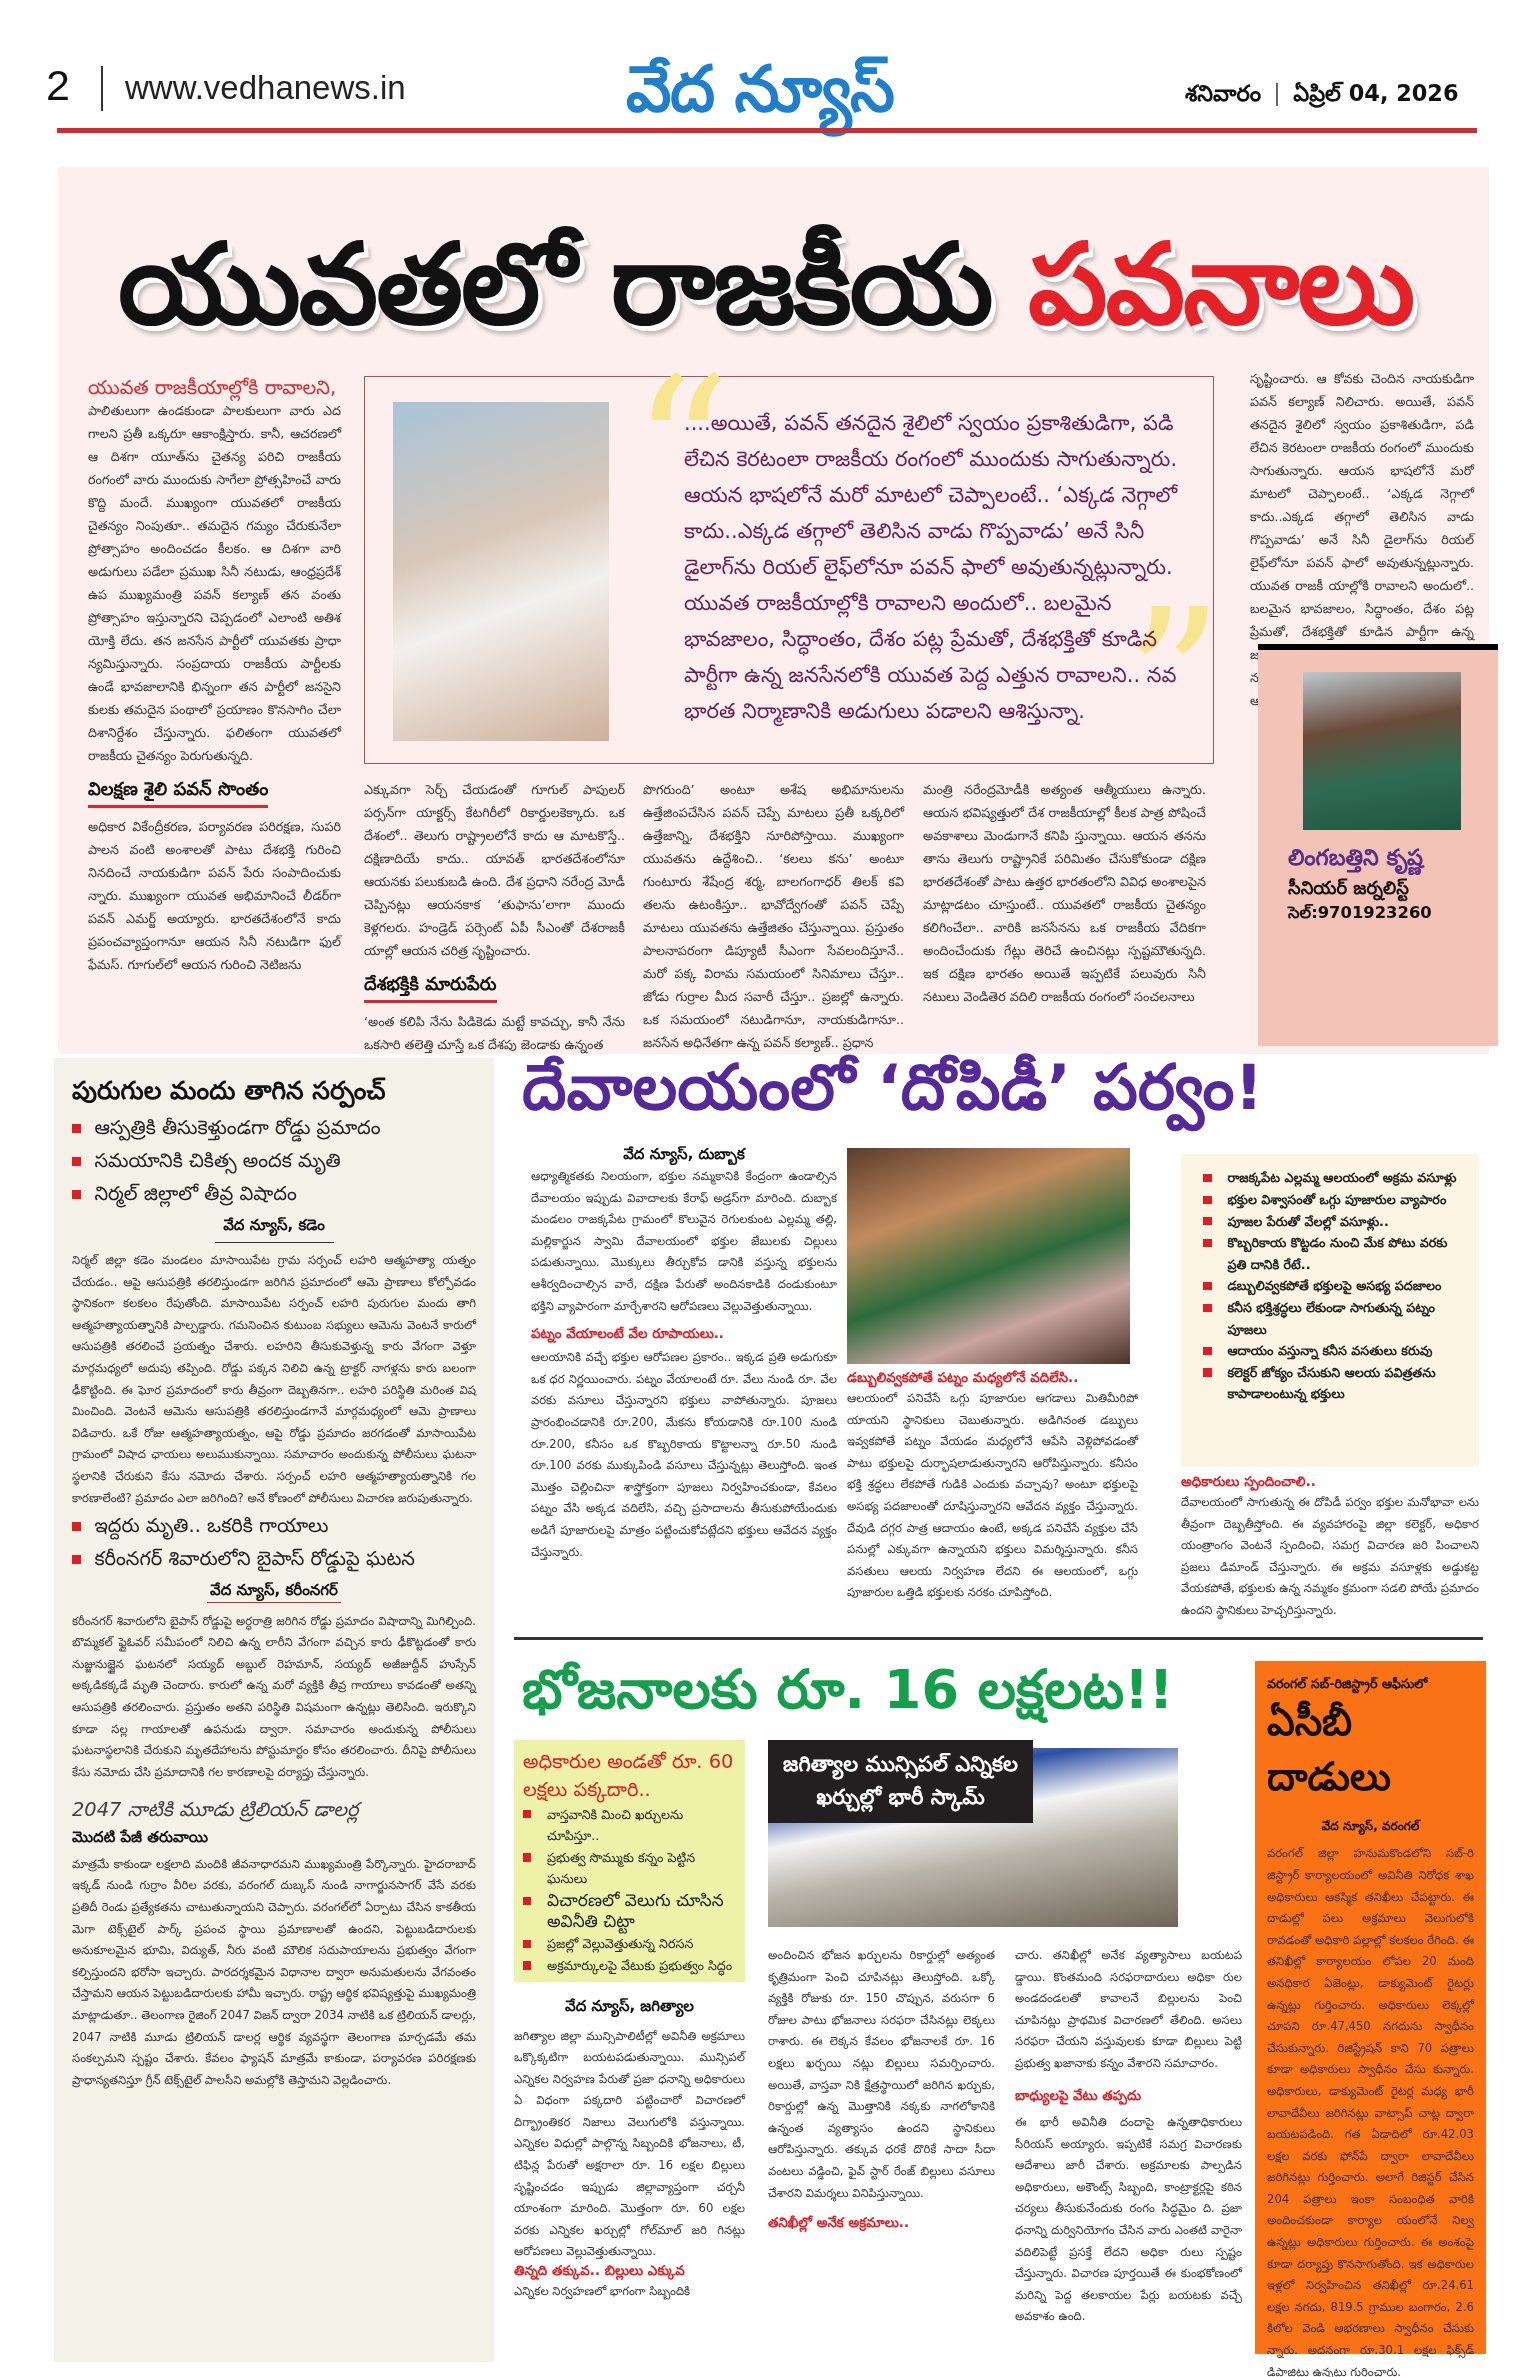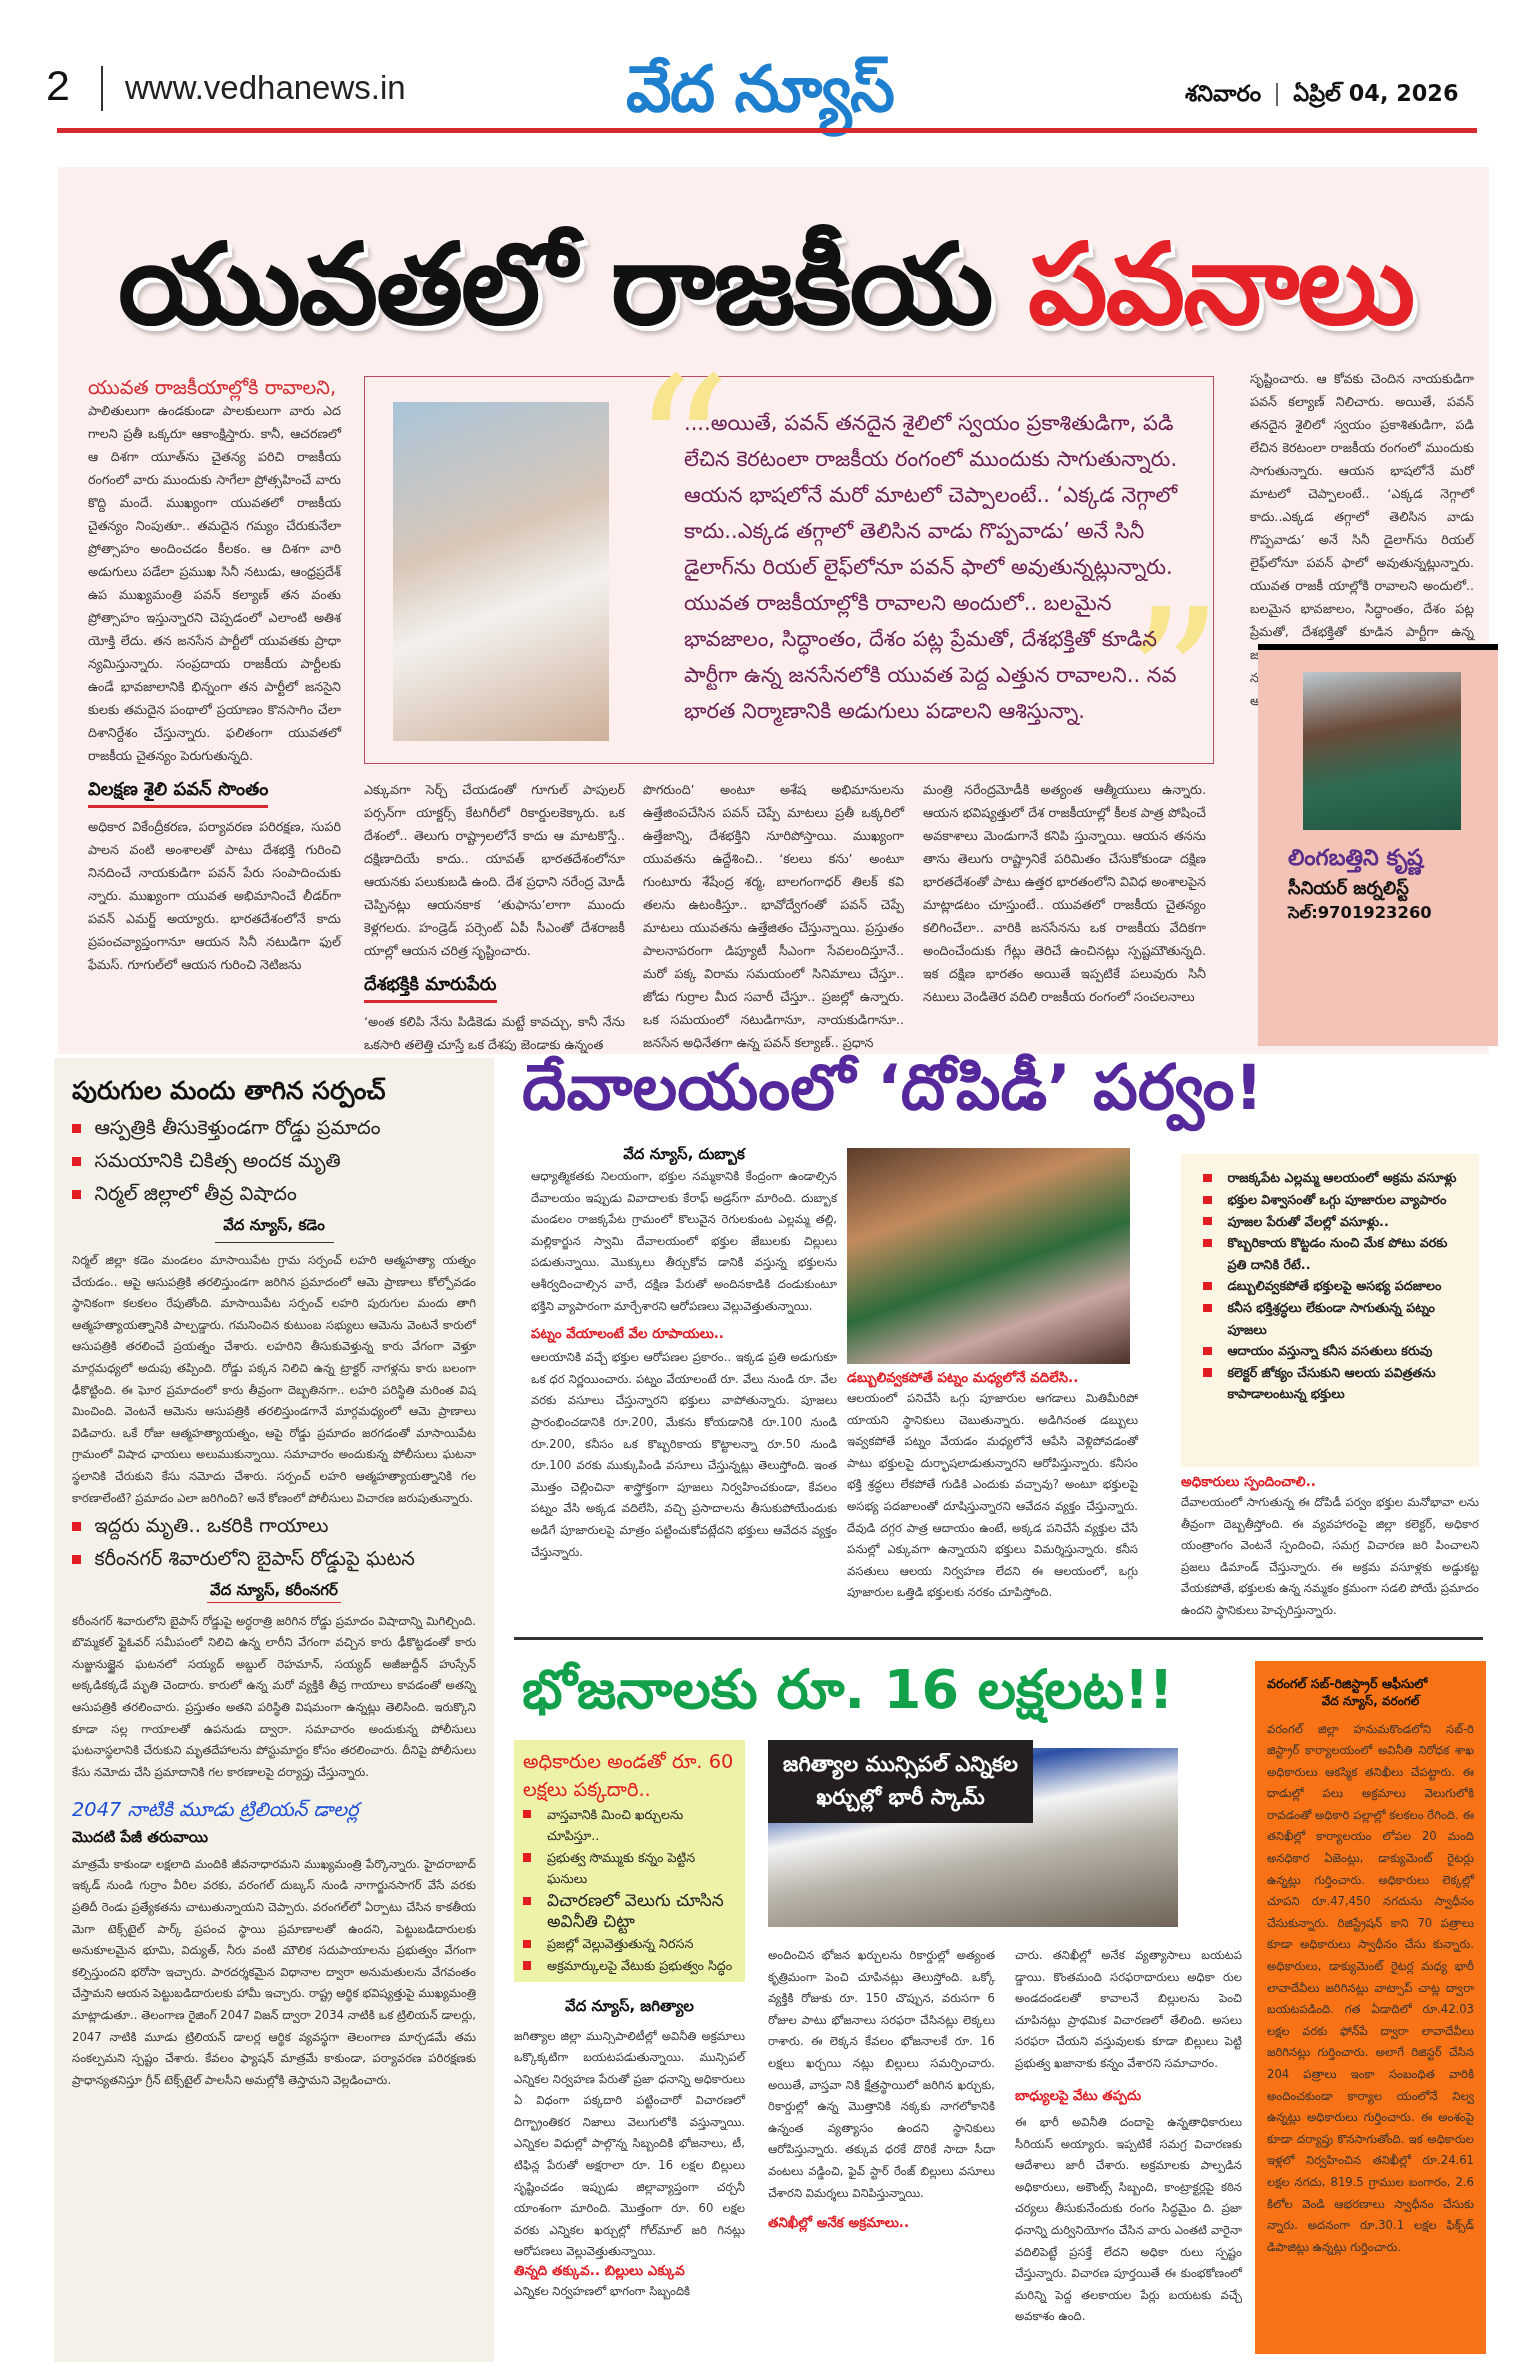--- a/index.html
+++ b/index.html
@@ -113,21 +113,21 @@
     <div class="bullet">సమయానికి చికిత్స అందక మృతి</div>
     <div class="bullet">నిర్మల్ జిల్లాలో తీవ్ర విషాదం</div>
     <div class="dateline2" style="margin:6px auto 7.5px;width:119px;border-bottom:1.5px solid #333;padding-bottom:4.5px">వేద న్యూస్, కడెం</div>
     <div class="body">నిర్మల్ జిల్లా కడెం మండలం మాసాయిపేట గ్రామ సర్పంచ్ లహరి ఆత్మహత్యా యత్నం చేయడం.. ఆపై ఆసుపత్రికి తరలిస్తుండగా జరిగిన ప్రమాదంలో ఆమె ప్రాణాలు కోల్పోవడం స్థానికంగా కలకలం రేపుతోంది. మాసాయిపేట సర్పంచ్ లహరి పురుగుల మందు తాగి ఆత్మహత్యాయత్నానికి పాల్పడ్డారు. గమనించిన కుటుంబ సభ్యులు ఆమెను వెంటనే కారులో ఆసుపత్రికి తరలించే ప్రయత్నం చేశారు. లహరిని తీసుకువెళ్తున్న కారు వేగంగా వెళ్తూ మార్గమధ్యలో అదుపు తప్పింది. రోడ్డు పక్కన నిలిచి ఉన్న ట్రాక్టర్ నాగళ్లను కారు బలంగా ఢీకొట్టింది. ఈ ఘోర ప్రమాదంలో కారు తీవ్రంగా దెబ్బతినగా.. లహరి పరిస్థితి మరింత విష మించింది. వెంటనే ఆమెను ఆసుపత్రికి తరలిస్తుండగానే మార్గమధ్యంలో ఆమె ప్రాణాలు విడిచారు. ఒకే రోజు ఆత్మహత్యాయత్నం, ఆపై రోడ్డు ప్రమాదం జరగడంతో మాసాయిపేట గ్రామంలో విషాద ఛాయలు అలుముకున్నాయి. సమాచారం అందుకున్న పోలీసులు ఘటనా స్థలానికి చేరుకుని కేసు నమోదు చేశారు. సర్పంచ్ లహరి ఆత్మహత్యాయత్నానికి గల కారణాలేంటి? ప్రమాదం ఎలా జరిగింది? అనే కోణంలో పోలీసులు విచారణ జరుపుతున్నారు.</div>
 
     <div class="bullet">ఇద్దరు మృతి.. ఒకరికి గాయాలు</div>
     <div class="bullet">కరీంనగర్ శివారులోని బైపాస్ రోడ్డుపై ఘటన</div>
     <div class="dateline2" style="margin:6px auto 7.5px;width:134px;border-bottom:1.5px solid #d62a2f;padding-bottom:0">వేద న్యూస్, కరీంనగర్</div>
     <div class="body">కరీంనగర్ శివారులోని బైపాస్ రోడ్డుపై అర్ధరాత్రి జరిగిన రోడ్డు ప్రమాదం విషాదాన్ని మిగిల్చింది. బొమ్మకల్ ఫ్లైఓవర్ సమీపంలో నిలిచి ఉన్న లారీని వేగంగా వచ్చిన కారు ఢీకొట్టడంతో కారు నుజ్జునుజ్జైన ఘటనలో సయ్యద్ అబ్దుల్ రెహమాన్, సయ్యద్ అజీజుద్దీన్ హుస్సేన్ అక్కడికక్కడే మృతి చెందారు. కారులో ఉన్న మరో వ్యక్తికి తీవ్ర గాయాలు కావడంతో అతన్ని ఆసుపత్రికి తరలించారు. ప్రస్తుతం అతని పరిస్థితి విషమంగా ఉన్నట్లు తెలిసింది. ఇరుక్కొని కూడా సల్ల గాయాలతో ఉపనుడు ద్వారా. సమాచారం అందుకున్న పోలీసులు ఘటనాస్థలానికి చేరుకుని మృతదేహాలను పోస్టుమార్టం కోసం తరలించారు. దీనిపై పోలీసులు కేసు నమోదు చేసి ప్రమాదానికి గల కారణాలపై దర్యాప్తు చేస్తున్నారు.</div>
 
-    <div style="font-size:19.4px;font-style:italic;margin-top:15px;color:#1d4ed8">2047 నాటికి మూడు ట్రిలియన్ డాలర్ల</div>
+    <div style="font-size:19.4px;font-style:italic;margin-top:15px;color:#404040">2047 నాటికి మూడు ట్రిలియన్ డాలర్ల</div>
     <div style="font-size:15px;font-weight:bold;color:#111;margin:3px 0 4.5px">మొదటి పేజీ తరువాయి</div>
     <div class="body">మాత్రమే కాకుండా లక్షలాది మందికి జీవనాధారమని ముఖ్యమంత్రి పేర్కొన్నారు. హైదరాబాద్ ఇక్కడ్ నుండి గుర్రాం వీరిల వరకు, వరంగల్ దుబ్కస్ నుండి నాగార్జునసాగర్ వేసే వరకు ప్రతిదీ రెండు ప్రత్యేకతను చాటుతున్నాయని చెప్పారు. వరంగల్‌లో ఏర్పాటు చేసిన కాకతీయ మెగా టెక్స్‌టైల్ పార్క్ ప్రపంచ స్థాయి ప్రమాణాలతో ఉందని, పెట్టుబడిదారులకు అనుకూలమైన భూమి, విద్యుత్, నీరు వంటి మౌలిక సదుపాయాలను ప్రభుత్వం వేగంగా కల్పిస్తుందని భరోసా ఇచ్చారు. పారదర్శకమైన విధానాల ద్వారా అనుమతులను వేగవంతం చేస్తామని ఆయన పెట్టుబడిదారులకు హామీ ఇచ్చారు. రాష్ట్ర ఆర్థిక భవిష్యత్తుపై ముఖ్యమంత్రి మాట్లాడుతూ.. తెలంగాణ రైజింగ్ 2047 విజన్ ద్వారా 2034 నాటికి ఒక ట్రిలియన్ డాలర్లు, 2047 నాటికి మూడు ట్రిలియన్ డాలర్ల ఆర్థిక వ్యవస్థగా తెలంగాణ మార్చడమే తమ సంకల్పమని స్పష్టం చేశారు. కేవలం ఫ్యాషన్ మాత్రమే కాకుండా, పర్యావరణ పరిరక్షణకు ప్రాధాన్యతనిస్తూ గ్రీన్ టెక్స్‌టైల్ పాలసీని అమల్లోకి తెస్తామని వెల్లడించారు.</div>
   </div>
 </div>
 
 <div class="abs purplehd" style="left:522px;top:1051px">దేవాలయంలో ‘దోపిడీ’ పర్వం!</div>
 <div class="abs" style="left:531px;top:1145px;width:306px">
   <div class="dateline2">వేద న్యూస్, దుబ్బాక</div>
   <div class="body">ఆధ్యాత్మికతకు నిలయంగా, భక్తుల నమ్మకానికి కేంద్రంగా ఉండాల్సిన దేవాలయం ఇప్పుడు వివాదాలకు కేరాఫ్ అడ్రస్‌గా మారింది. దుబ్బాక మండలం రాజక్కపేట గ్రామంలో కొలువైన రెగులకుంట ఎల్లమ్మ తల్లి, మల్లికార్జున స్వామి దేవాలయంలో భక్తుల జేబులకు చిల్లులు పడుతున్నాయి. మొక్కులు తీర్చుకోవ డానికి వస్తున్న భక్తులను ఆశీర్వదించాల్సిన వారే, దక్షిణ పేరుతో అందినకాడికి దండుకుంటూ భక్తిని వ్యాపారంగా మార్చేశారని ఆరోపణలు వెల్లువెత్తుతున్నాయి.</div>
   <div class="redsub" style="margin:9px 0 3px">పట్నం వేయాలంటే వేల రూపాయలు..</div>
@@ -178,16 +178,17 @@
   <div class="redsub" style="margin:10.4px 0 6px">తనిఖీల్లో అనేక అక్రమాలు..</div>
 </div>
 <div class="abs" style="left:1015px;top:1945px;width:227px">
   <div class="body">చారు. తనిఖీల్లో అనేక వ్యత్యాసాలు బయటప డ్డాయి. కొంతమంది సరఫరాదారులు అధికా రుల అండదండలతో కావాలనే బిల్లులను పెంచి చూపినట్లు ప్రాథమిక విచారణలో తేలింది. అసలు సరఫరా చేయని వస్తువులకు కూడా బిల్లులు పెట్టి ప్రభుత్వ ఖజానాకు కన్నం వేశారని సమాచారం.</div>
   <div class="redsub" style="margin:13.4px 0 6px">బాధ్యులపై వేటు తప్పదు</div>
   <div class="body">ఈ భారీ అవినీతి దందాపై ఉన్నతాధికారులు సీరియస్ అయ్యారు. ఇప్పటికే సమగ్ర విచారణకు ఆదేశాలు జారీ చేశారు. అక్రమాలకు పాల్పడిన అధికారులు, అకౌంట్స్ సిబ్బంది, కాంట్రాక్టర్లపై కఠిన చర్యలు తీసుకునేందుకు రంగం సిద్ధమైం ది. ప్రజా ధనాన్ని దుర్వినియోగం చేసిన వారు ఎంతటి వారైనా వదిలిపెట్టే ప్రసక్తే లేదని అధికా రులు స్పష్టం చేస్తున్నారు. విచారణ పూర్తయితే ఈ కుంభకోణంలో మరిన్ని పెద్ద తలకాయల పేర్లు బయటకు వచ్చే అవకాశం ఉంది.</div>
 </div>
 
 <div class="abs pinkbox" style="left:1255px;top:1661px;width:231px;height:693px;padding:15px 12px">
   <div style="font-size:12.7px;font-weight:bold;color:#111">వరంగల్ సబ్-రిజిస్ట్రార్ ఆఫీసులో</div>
+  <div style="font-size:39px;font-weight:bold;color:#111;margin:4.5px 0 10.4px">ఏసీబీ దాడులు</div>
   <div class="dateline2" style="font-size:12px;margin-bottom:7.5px">వేద న్యూస్, వరంగల్</div>
   <div class="body">వరంగల్ జిల్లా హనుమకొండలోని సబ్-రి జిస్ట్రార్ కార్యాలయంలో అవినీతి నిరోధక శాఖ అధికారులు ఆకస్మిక తనిఖీలు చేపట్టారు. ఈ దాడుల్లో పలు అక్రమాలు వెలుగులోకి రావడంతో అధికారి పల్లాల్లో కలకలం రేగింది. ఈ తనిఖీల్లో కార్యాలయం లోపల 20 మంది అనధికార ఏజెంట్లు, డాక్యుమెంట్ రైటర్లు ఉన్నట్లు గుర్తించారు. అధికారులు లెక్కల్లో చూపని రూ.47,450 నగదును స్వాధీనం చేసుకున్నారు. రిజిస్ట్రేషన్ కాని 70 పత్రాలు కూడా అధికారులు స్వాధీనం చేసు కున్నారు. అధికారులు, డాక్యుమెంట్ రైటర్ల మధ్య భారీ లావాదేవీలు జరిగినట్లు వాట్సాప్ చాట్ల ద్వారా బయటపడింది. గత ఏడాదిలో రూ.42.03 లక్షల వరకు ఫోన్‌పే ద్వారా లావాదేవీలు జరిగినట్లు గుర్తించారు. అలాగే రిజిస్టర్ చేసిన 204 పత్రాలు ఇంకా సంబంధిత వారికి అందించకుండా కార్యాల యంలోనే నిల్వ ఉన్నట్లు అధికారులు గుర్తించారు. ఈ అంశంపై కూడా దర్యాప్తు కొనసాగుతోంది. ఇక అధికారుల ఇళ్లలో నిర్వహించిన తనిఖీల్లో రూ.24.61 లక్షల నగదు, 819.5 గ్రాముల బంగారం, 2.6 కిలోల వెండి ఆభరణాలు స్వాధీనం చేసుకు న్నారు. అదనంగా రూ.30.1 లక్షల ఫిక్స్‌డ్ డిపాజిట్లు ఉన్నట్లు గుర్తించారు.</div>
 </div>
 
 
 </body></html>

